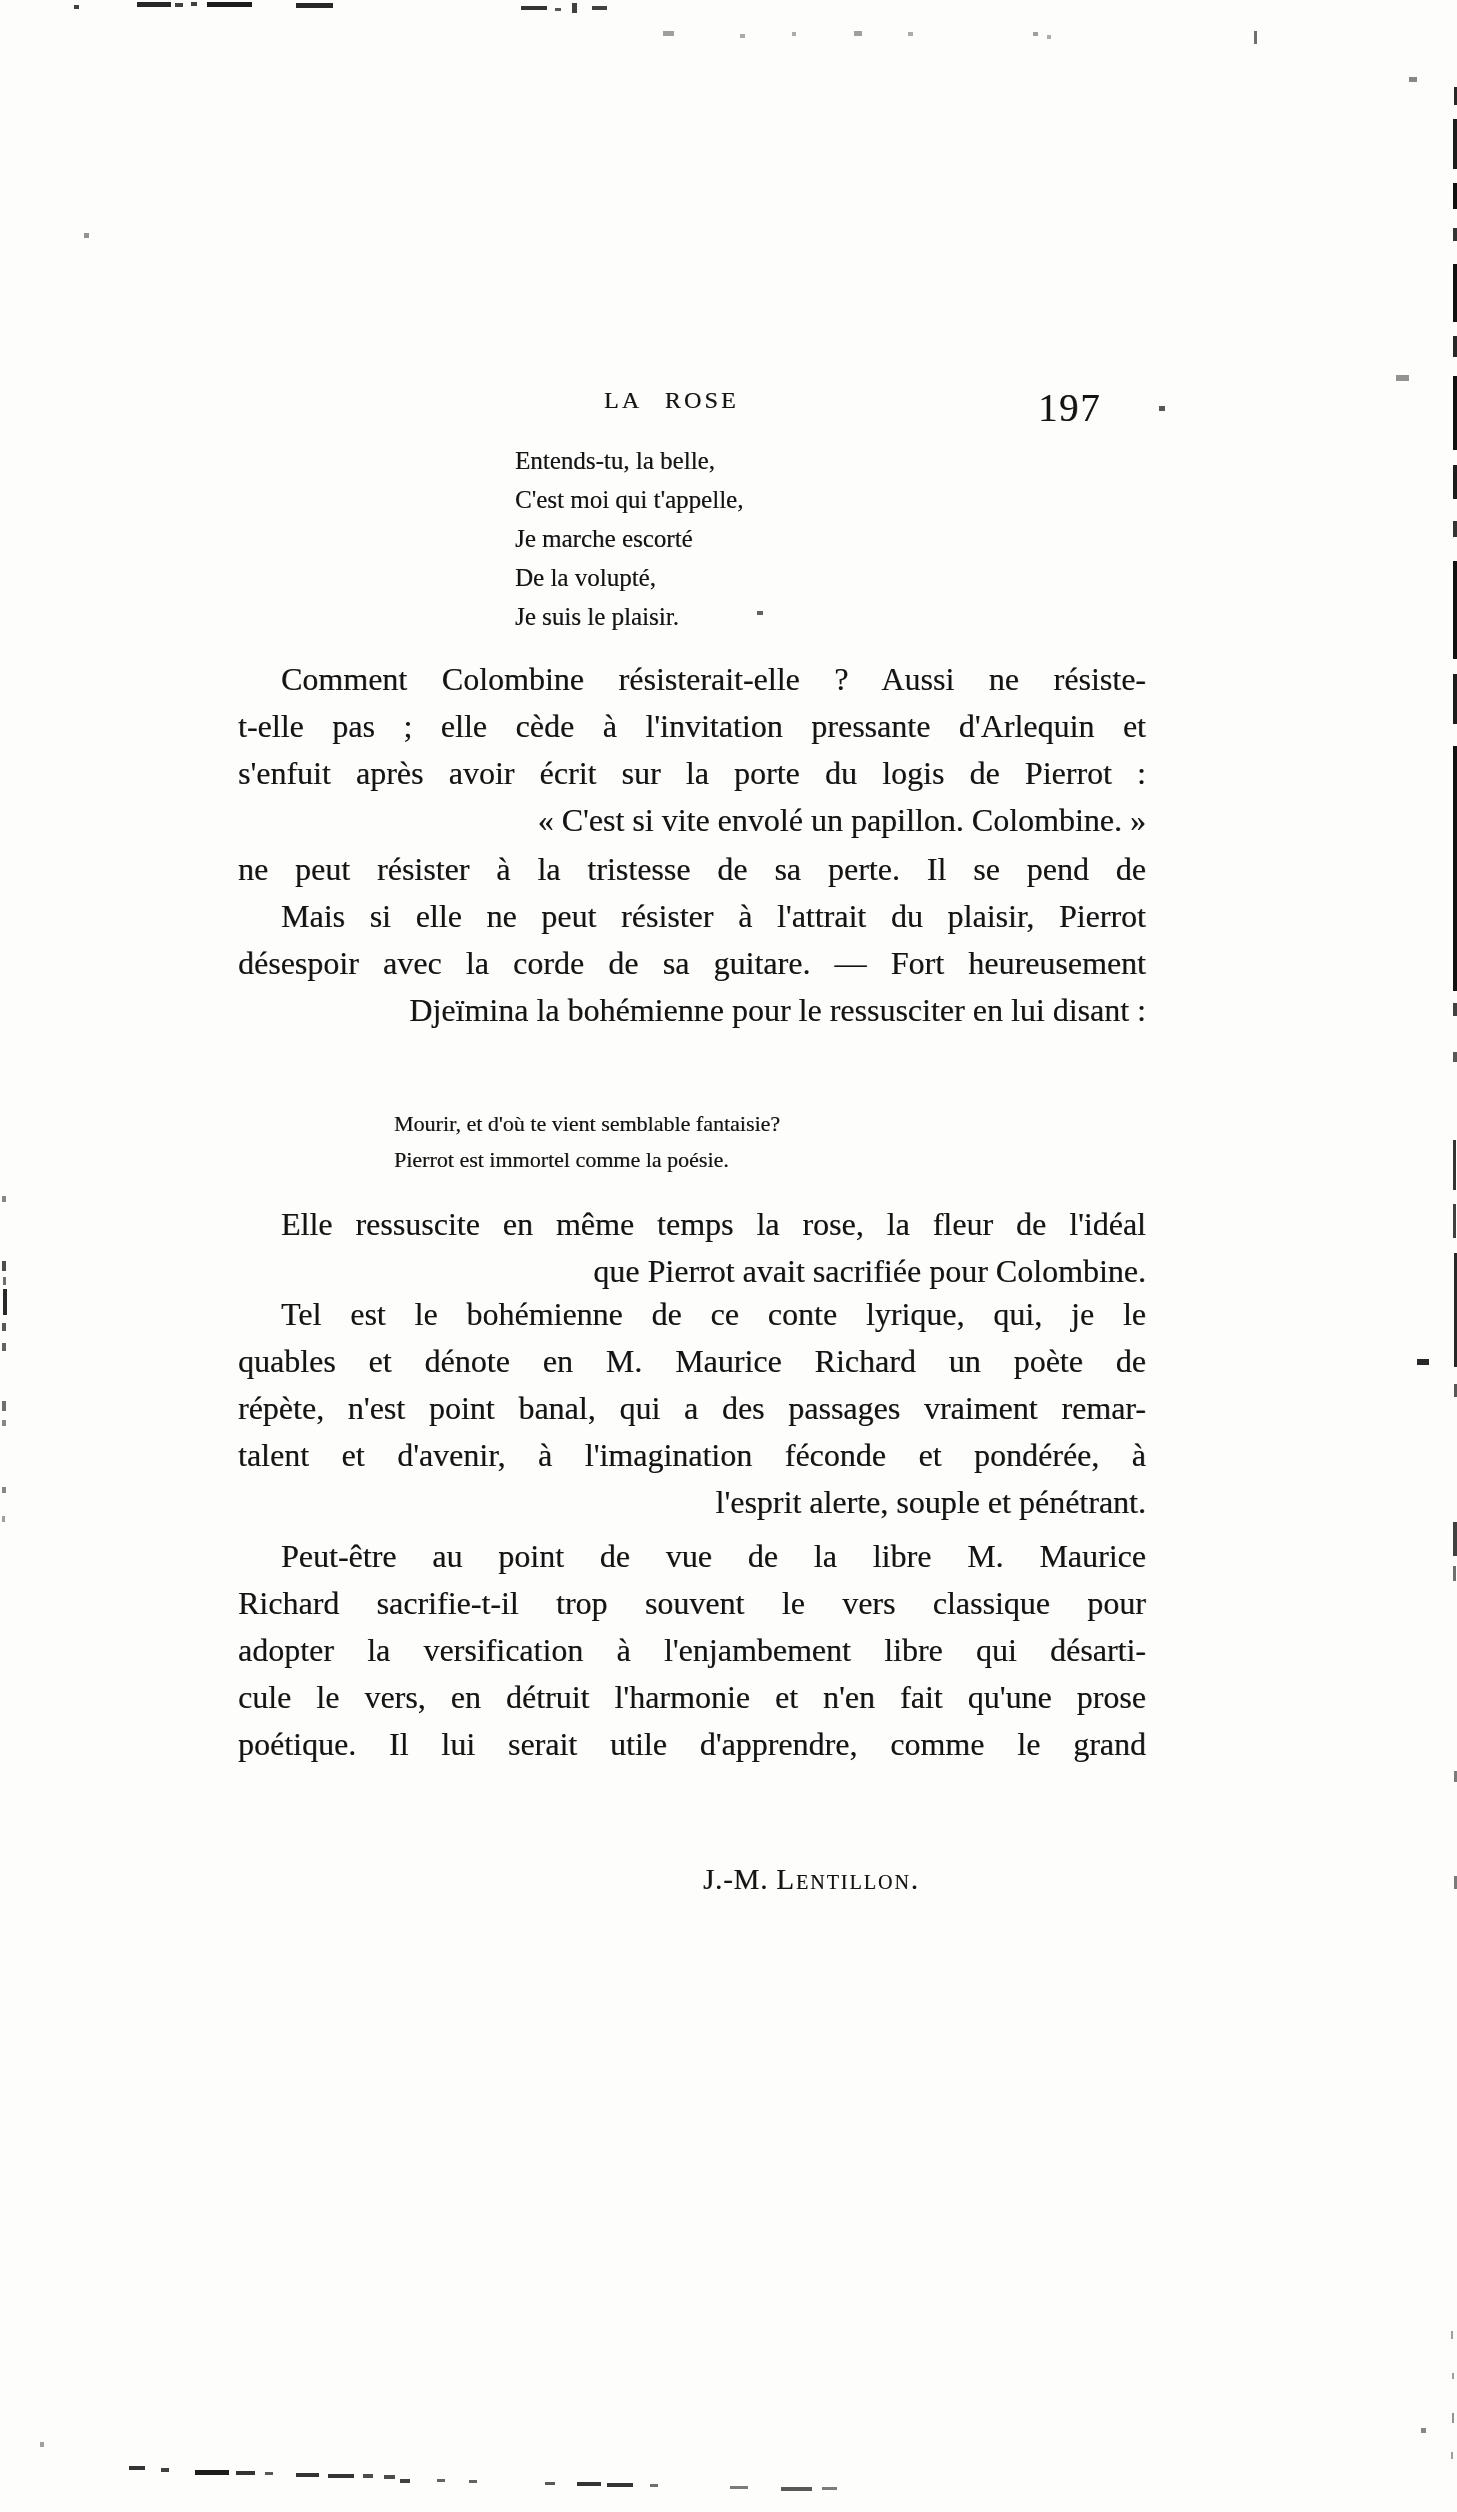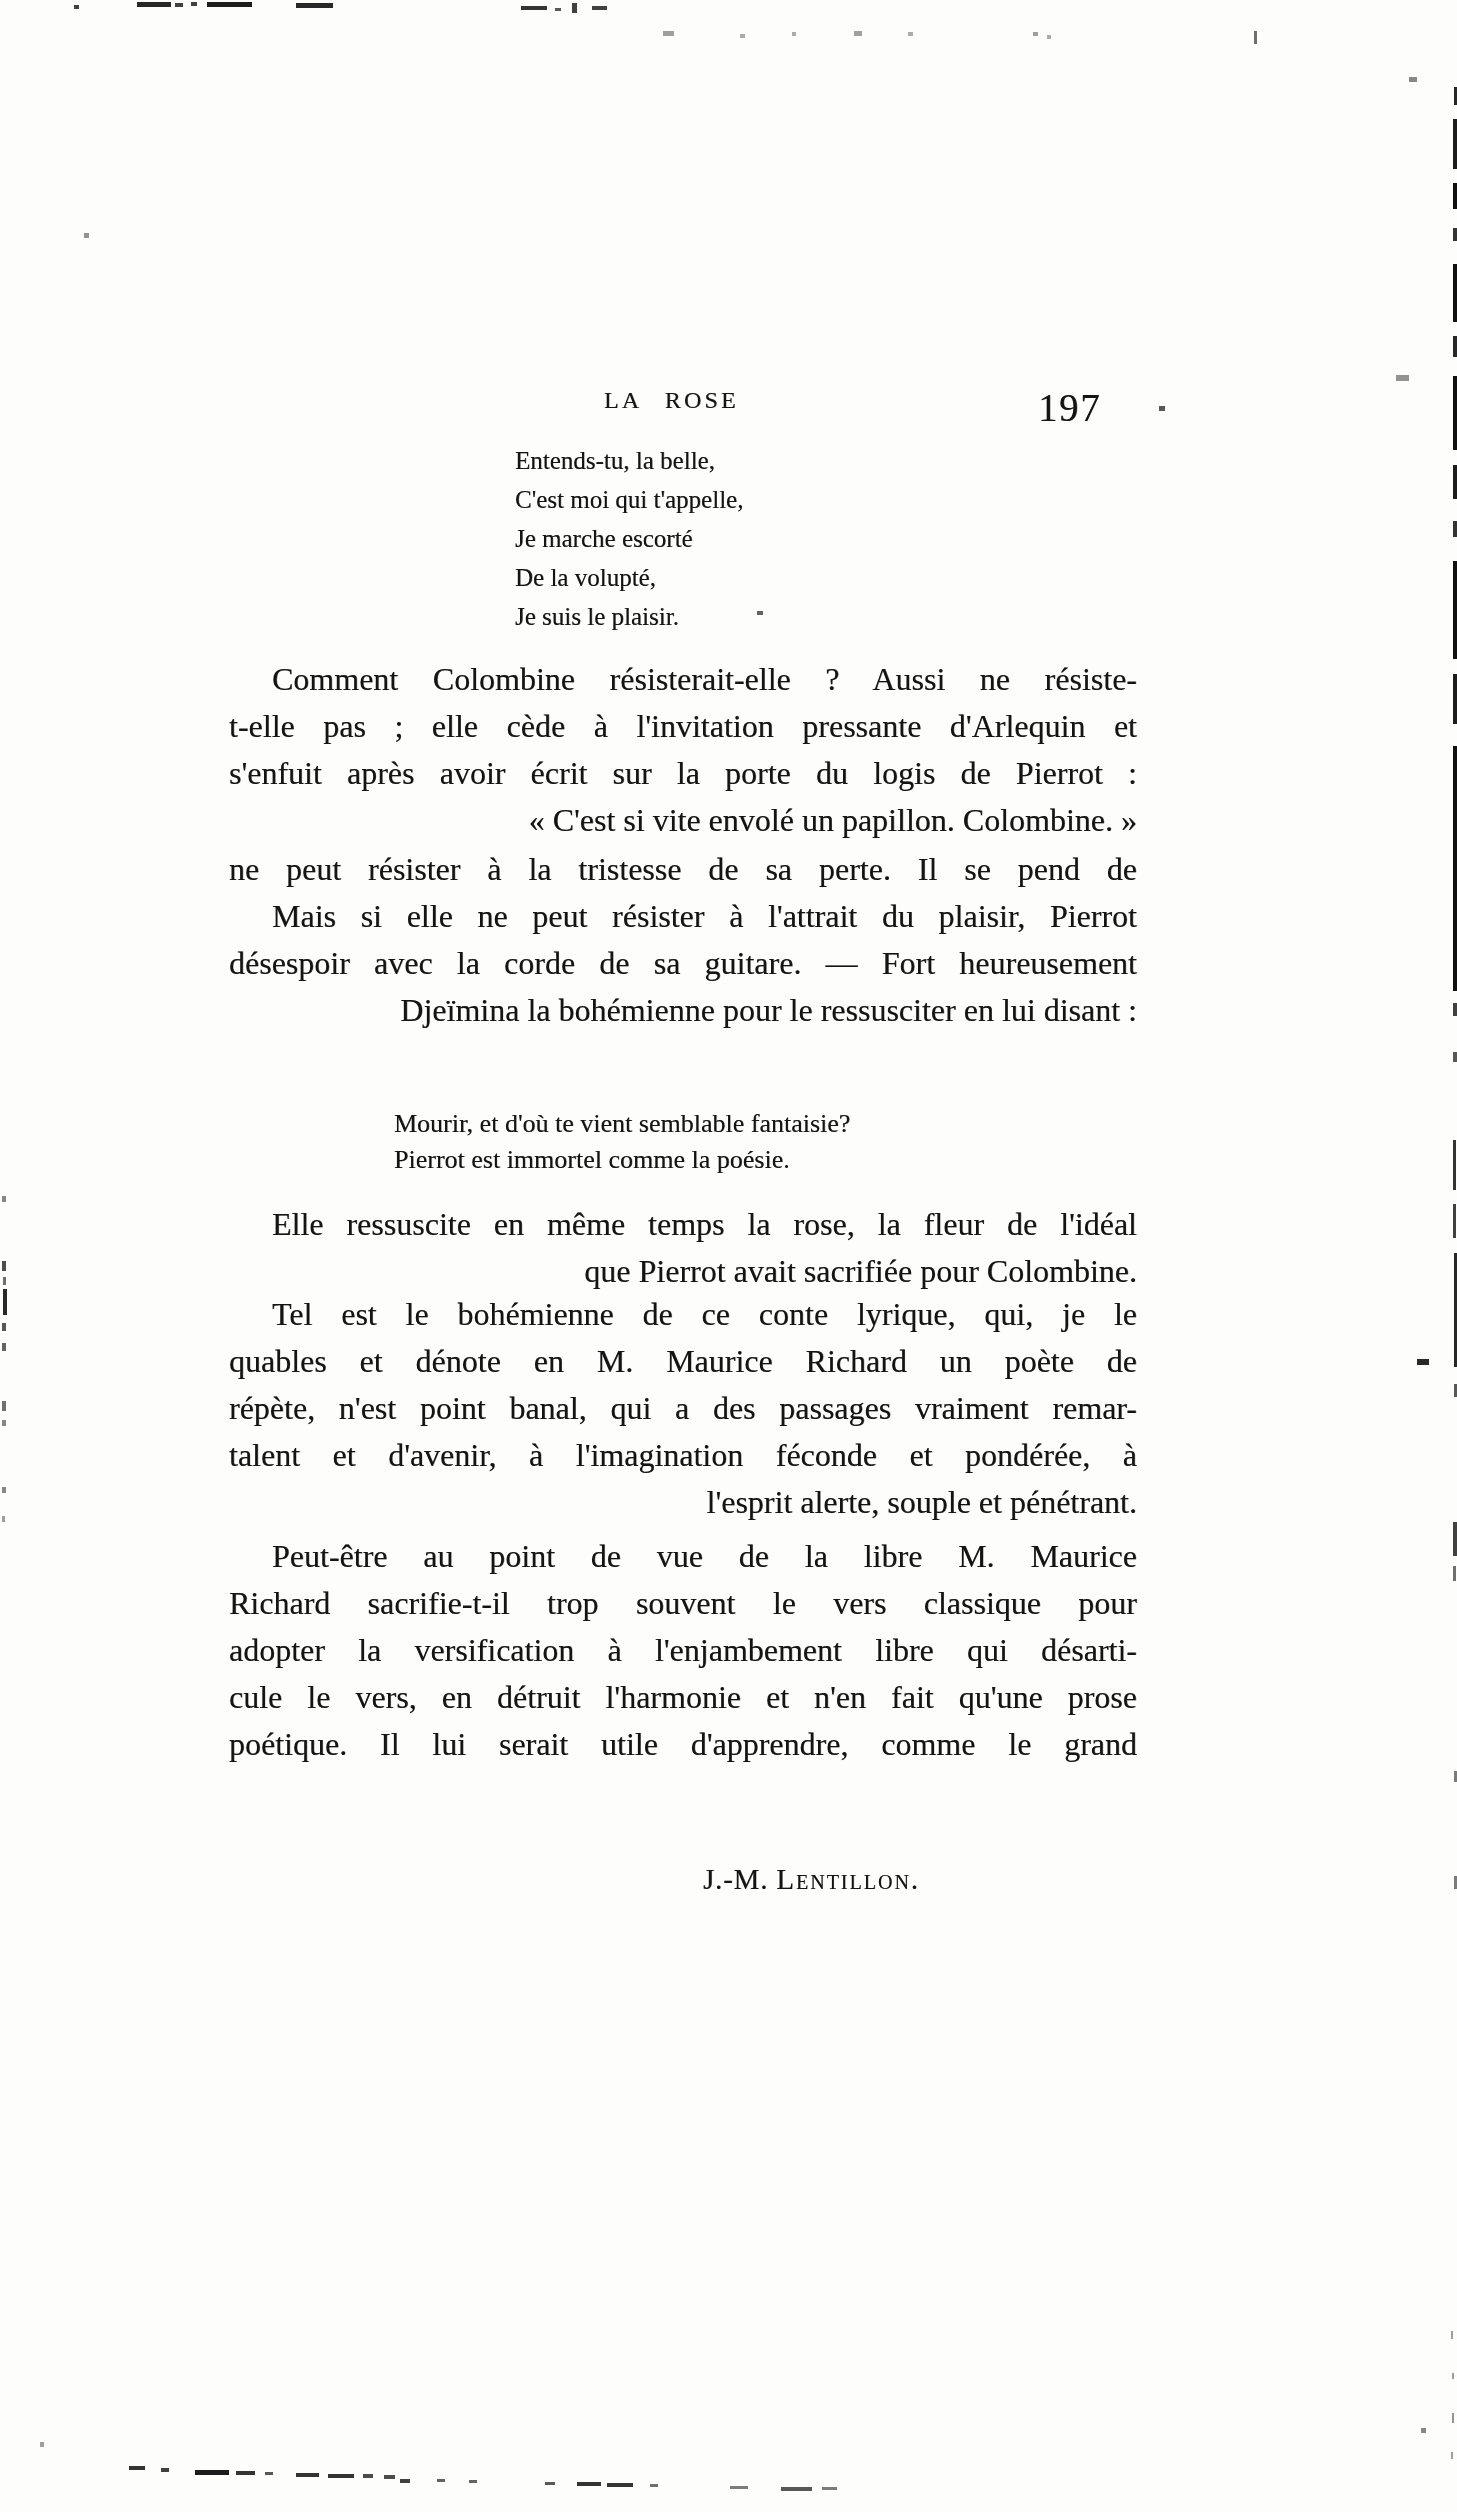--- a/index.html
+++ b/index.html
@@ -22,34 +22,34 @@
     position:absolute; left:1038px; top:388px;
     font-size:39px; line-height:39px; letter-spacing:1.6px;
     white-space:nowrap;
   }
   .verse {
     position:absolute; left:515px; top:441px;
     font-size:25px; line-height:39px;
     white-space:nowrap;
   }
   .para {
-    position:absolute; left:229px; width:908px;
+    position:absolute; left:238px; width:908px;
     font-size:32px; line-height:47px;
   }
   .para .ln.j    { text-align:justify; text-align-last:justify; }
   .para .ln.last { text-align:right; }
   .para .ln.ind  { text-indent:43px; }
   .p1 { top:656px; }
   .p2 { top:846px; }
   .p3 { top:1201px; }
   .p4 { top:1291px; }
   .p5 { top:1533px; }
   .couplet {
     position:absolute; left:394px; top:1106px;
-    font-size:26px; line-height:36px;
+    font-size:22px; line-height:36px;
     white-space:nowrap;
   }
   .signature {
     position:absolute; left:703px; top:1865px;
     font-size:29px; line-height:29px;
     letter-spacing:0.8px; white-space:nowrap;
   }
   .signature .sc { font-variant:small-caps; letter-spacing:2px; }
   .artifact { position:absolute; background:#111; }
 </style>

